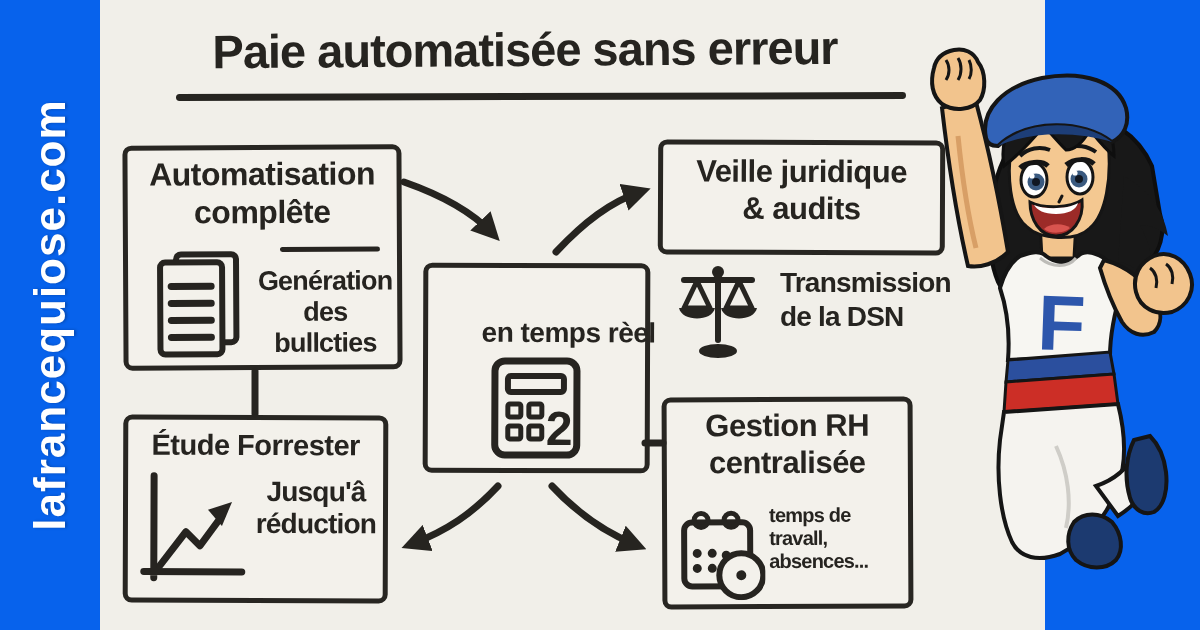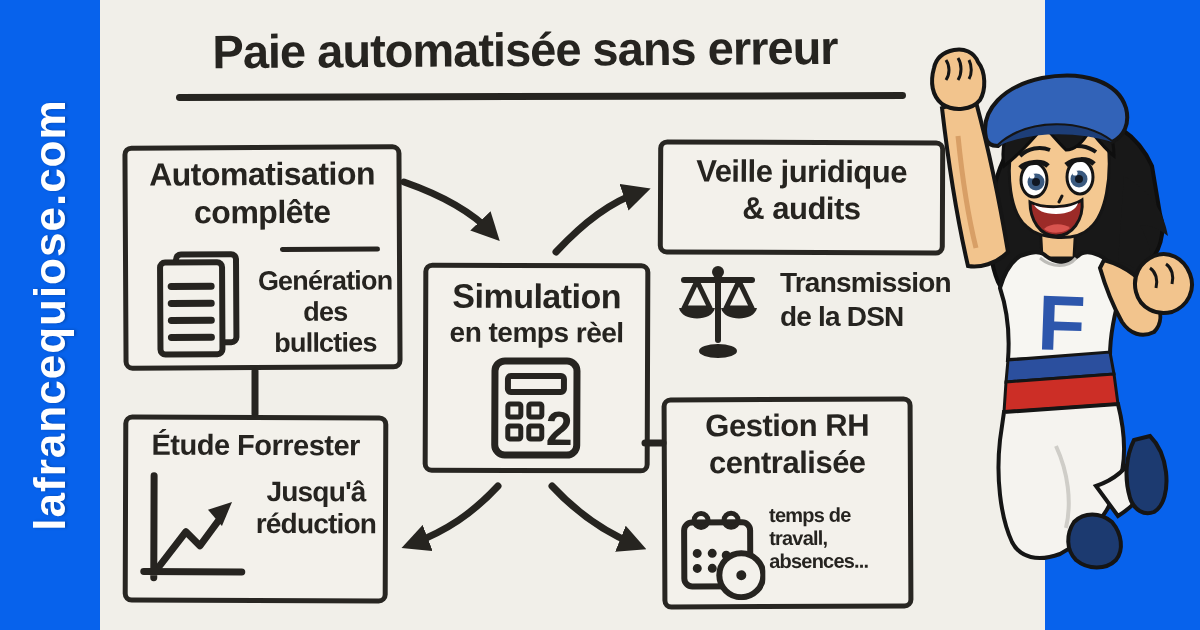--- a/index.html
+++ b/index.html
@@ -75,22 +75,21 @@
   </div>
 
   <div class="hbox box-veille">
     <div class="bt abs" style="left:0;top:9px;width:277px;font-size:31px;">
       <span style="display:block">Veille juridique</span>
       <span style="display:block">&amp; audits</span>
     </div>
   </div>
 
   <div class="hbox box-simulation">
-    <div class="bt abs" style="left:0;top:8px;width:217px;font-size:34px;">Simulation</div>
-    <div class="bt abs" style="left:0;top:48px;width:217px;font-size:28px;">en temps rèel</div>
+    <div class="bt abs" style="left:0;top:48px;width:217px;font-size:28px;padding-left:32px;">en temps rèel</div>
     <svg class="abs" style="left:62px;top:88px;" width="92" height="104" viewBox="0 0 92 104">
       <rect x="5" y="5" width="82" height="94" rx="10" fill="none" stroke="#262420" stroke-width="7"></rect>
       <rect x="18" y="20" width="56" height="16" rx="3" fill="none" stroke="#262420" stroke-width="6"></rect>
       <rect x="18" y="48" width="13" height="13" rx="2" fill="none" stroke="#262420" stroke-width="5"></rect>
       <rect x="39" y="48" width="13" height="13" rx="2" fill="none" stroke="#262420" stroke-width="5"></rect>
       <rect x="18" y="70" width="13" height="13" rx="2" fill="none" stroke="#262420" stroke-width="5"></rect>
       <rect x="39" y="70" width="13" height="13" rx="2" fill="none" stroke="#262420" stroke-width="5"></rect>
       <text x="56" y="89" font-size="48" font-weight="bold" fill="#262420">2</text>
     </svg>
   </div>

